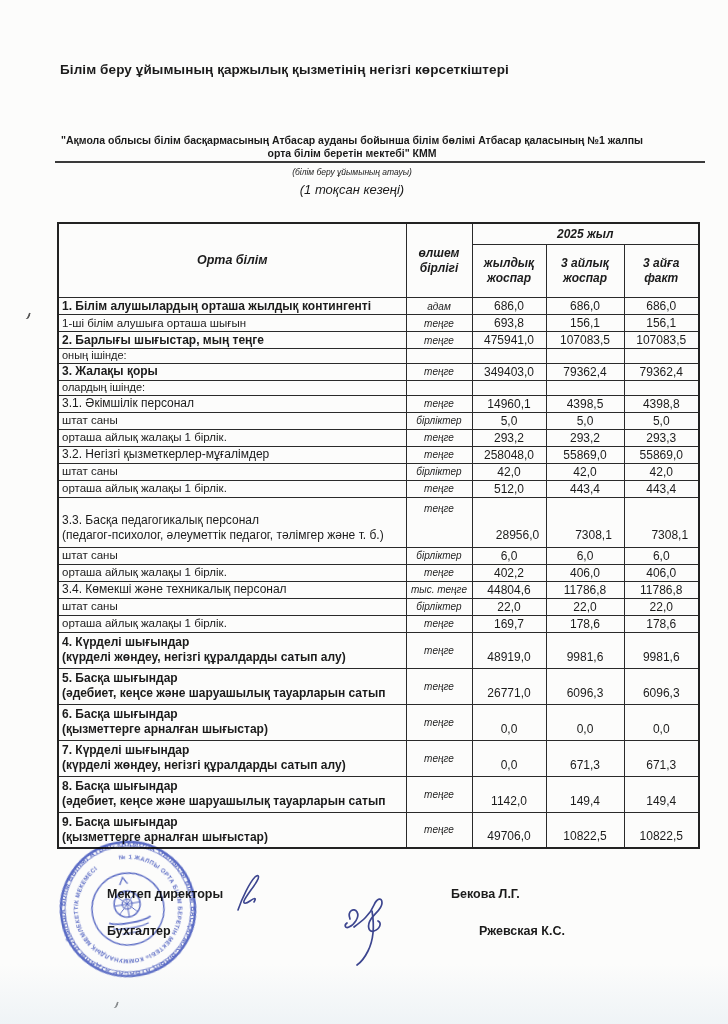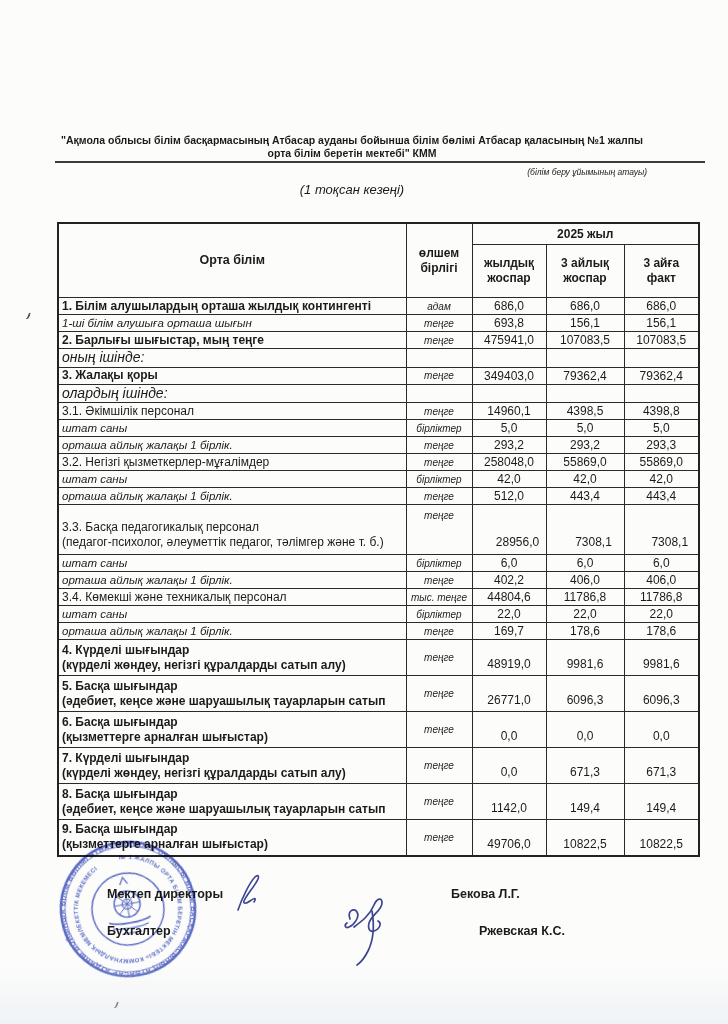--- a/index.html
+++ b/index.html
@@ -3,36 +3,36 @@
 <meta charset="utf-8">
 <style>
   html,body{margin:0;padding:0;}
   body{width:728px;height:1024px;background:#e9e9e9;font-family:"Liberation Sans",sans-serif;}
   .page{position:relative;width:728px;height:1024px;background:var(--page-bg,#fcfcfb);overflow:hidden;color:var(--text,#1b1b1b);}
   .page::after{content:"";position:absolute;left:0;bottom:0;width:100%;height:60px;
     background:linear-gradient(to bottom, rgba(235,240,244,0) 0%, rgba(228,236,242,.55) 100%);pointer-events:none;}
   .doc-title{position:absolute;left:60px;top:62px;font-size:13.5px;font-weight:bold;letter-spacing:.1px;}
   .org-block{position:absolute;left:57px;top:134px;width:590px;text-align:center;font-weight:bold;font-size:10.5px;line-height:13px;}
   .rule{position:absolute;left:55px;top:161px;width:650px;height:2px;background:#3a3a3a;}
-  .cap1{position:absolute;left:57px;top:167px;width:590px;text-align:right;font-style:italic;font-size:8.5px;}
+  .cap1{position:absolute;left:57px;top:167px;width:590px;text-align:center;font-style:italic;font-size:8.5px;}
   .cap2{position:absolute;left:57px;top:182px;width:590px;text-align:center;font-style:italic;font-size:13px;}
 
   table.fin{position:absolute;left:57px;top:222px;border-collapse:collapse;table-layout:fixed;
     border:2px solid #222;}
   table.fin th, table.fin td{border:1px solid #2a2a2a;padding:0 3px;overflow:hidden;}
-  table.fin th{font-weight:bold;font-size:12px;vertical-align:middle;line-height:1.25;}
+  table.fin th{font-weight:bold;font-size:12px;vertical-align:middle;line-height:1.25;font-style:italic;}
   th.year-h{height:20px;font-size:12px;}
   tr.subhead th{height:52px;}
   .c-label{text-align:left;padding-left:5px;font-size:12px;line-height:1.25;vertical-align:middle;}
   .c-unit{font-style:italic;font-size:10px;text-align:center;vertical-align:middle;color:#222;}
   .c-val{font-size:12px;text-align:center;vertical-align:middle;}
   tr.r-std{height:17px;} tr.r-note{height:13px;} tr.r-tall{height:50px;} tr.r-double{height:36px;}
   tr.s-bold .c-label{font-weight:bold;}
-  tr.s-italic .c-label{font-style:italic;font-size:11.5px;}
-  tr.s-note .c-label{font-style:italic;font-size:14px;}
+  tr.s-italic .c-label{font-size:11.5px;}
+  tr.s-note .c-label{font-size:11px;}
   tr.r-tall .c-unit{vertical-align:top;padding-top:5px;}
   tr.r-tall .c-val{vertical-align:bottom;padding-bottom:5px;padding-left:20px;}
   tr.r-tall .c-label{vertical-align:bottom;padding-bottom:4px;}
   tr.r-double .c-val{vertical-align:bottom;padding-bottom:4px;}
 
   .sig-role1{position:absolute;left:107px;top:887px;font-weight:bold;font-size:12.5px;}
   .sig-name1{position:absolute;left:451px;top:887px;font-weight:bold;font-size:12.5px;}
   .sig-role2{position:absolute;left:107px;top:924px;font-weight:bold;font-size:12.5px;}
   .sig-name2{position:absolute;left:479px;top:924px;font-weight:bold;font-size:12.5px;}
   .sig1{position:absolute;left:228px;top:868px;}
@@ -41,20 +41,21 @@
   .stamp-stroke{stroke:var(--stamp,#4c5ec2);fill:none;}
   .stamp-text{fill:var(--stamp,#4c5ec2);font-family:"Liberation Sans",sans-serif;font-weight:bold;}
   .ink{stroke:var(--ink,#3c458f);fill:none;stroke-linecap:round;}
   .pen-mark{position:absolute;width:4px;height:7px;border-right:2px solid #555;border-radius:0 0 60% 0;transform:rotate(18deg);}
 </style>
 </head>
 <body>
 
 <div class="page">
 
+  <div class="doc-title">Білім беру ұйымының қаржылық қызметінің негізгі көрсеткіштері</div>
 
   <div class="org-block">
     <div>"Ақмола облысы білім басқармасының Атбасар ауданы бойынша білім бөлімі Атбасар қаласының №1 жалпы</div>
     <div>орта білім беретін мектебі" КММ</div>
   </div>
 
   <div class="rule"></div>
   <div class="cap1">(білім беру ұйымының атауы)</div>
   <div class="cap2">(1 тоқсан кезеңі)</div>
 

